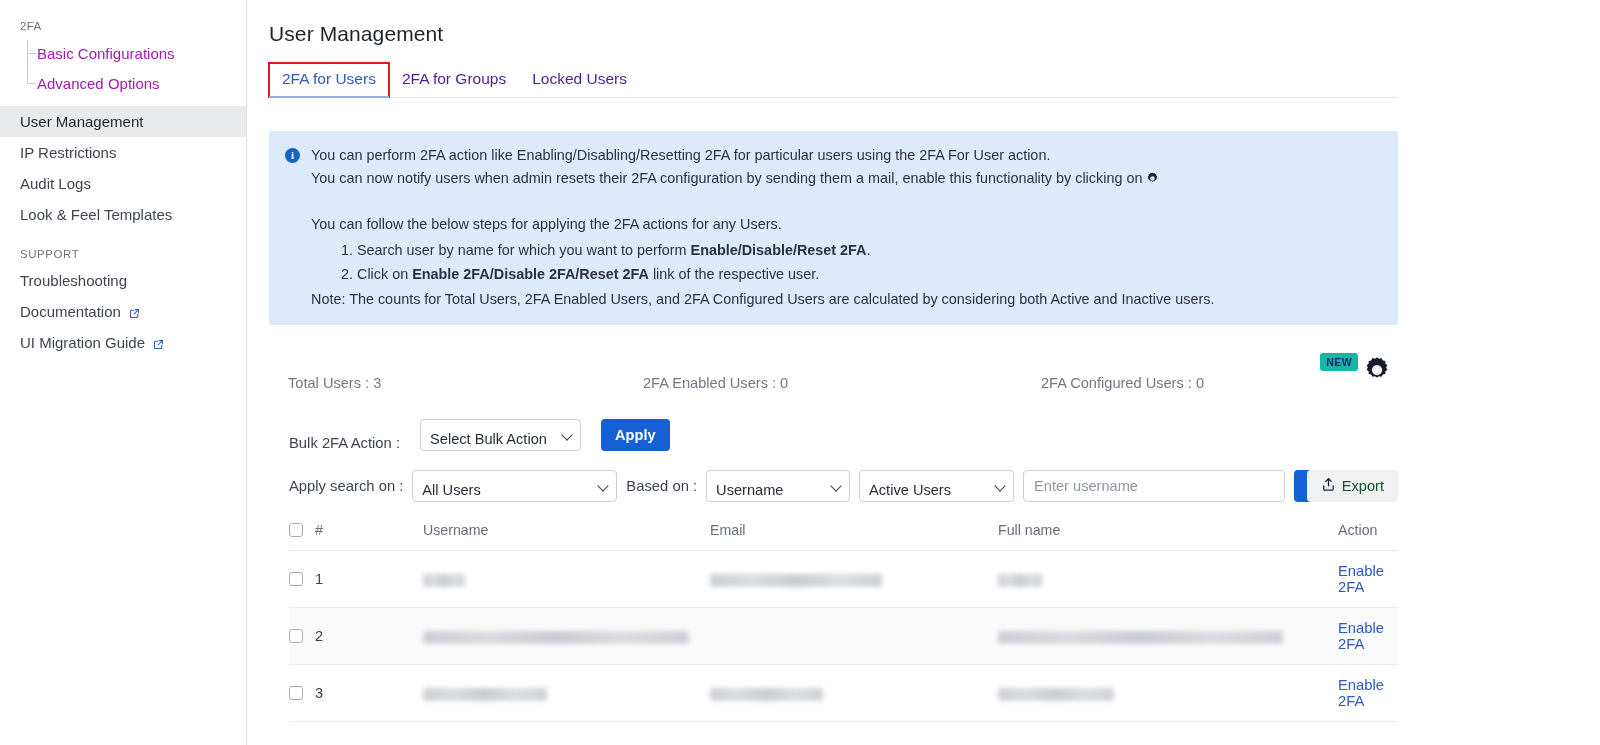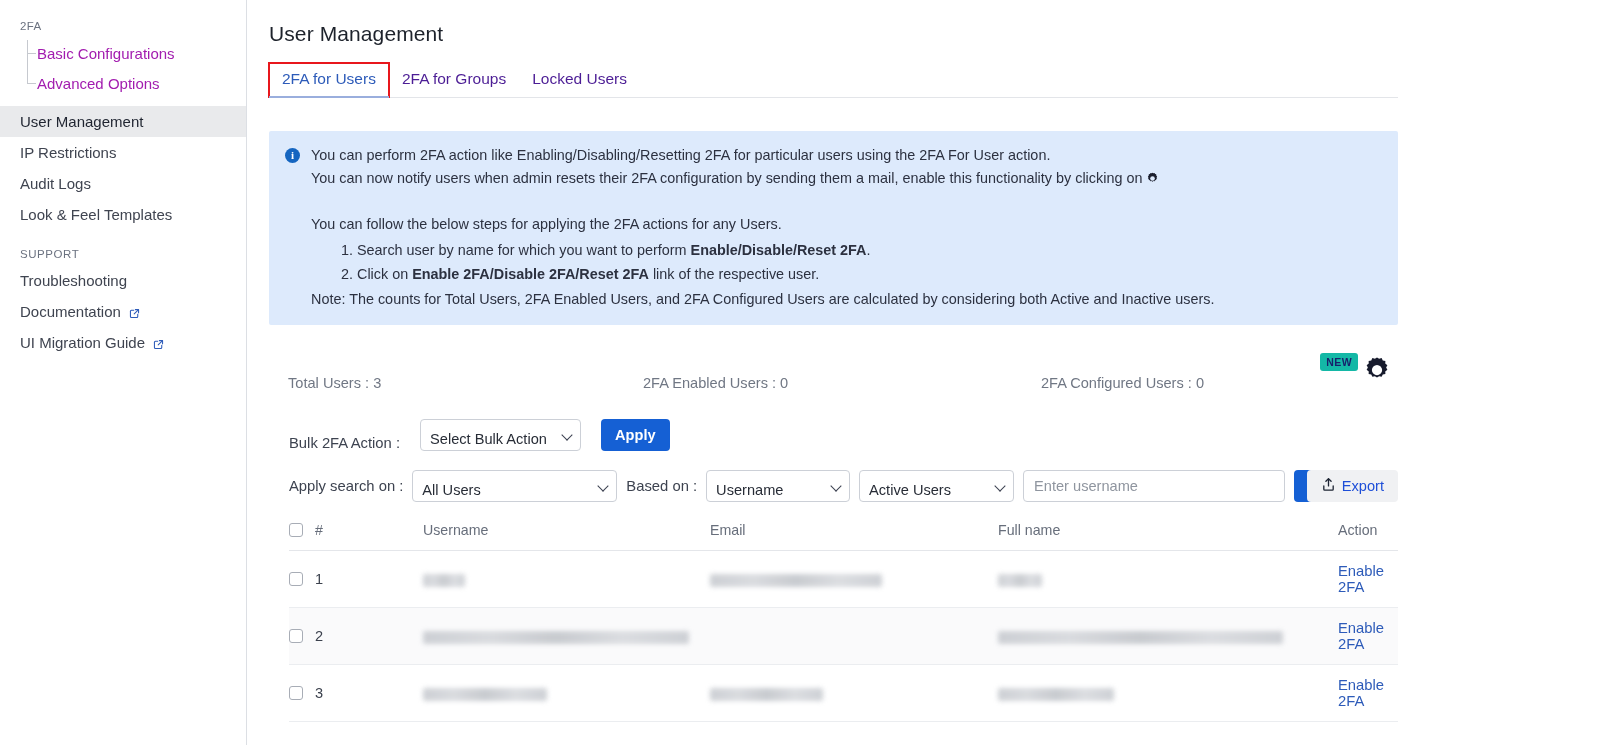--- a/index.html
+++ b/index.html
@@ -185,21 +185,21 @@
     border: 1px solid #ccd0d7; border-radius: 4px;
     height: 32px; padding: 0 10px; width: 262px;
     background: #fff;
   }
   .txt-input::placeholder { color: #8f959f; }
   .export-btn {
     position: absolute; right: 0; top: 0;
     display: flex; align-items: center; gap: 6px;
     background: #f0f1f3; border: none; border-radius: 4px;
     font-family: "Liberation Sans", sans-serif;
-    font-size: 14.6px; color: #1d4ed8;
+    font-size: 14.6px; color: #14532d;
     height: 32px; padding: 0 14px; cursor: pointer;
   }
 
   
   .table-wrap { margin-top: 14px; padding-left: 20px; }
   table.users { width: 100%; border-collapse: collapse; table-layout: fixed; }
   table.users th {
     text-align: left; font-weight: 400;
     font-size: 14.2px; color: #676e7b;
     padding: 6px 0 12px 0;

